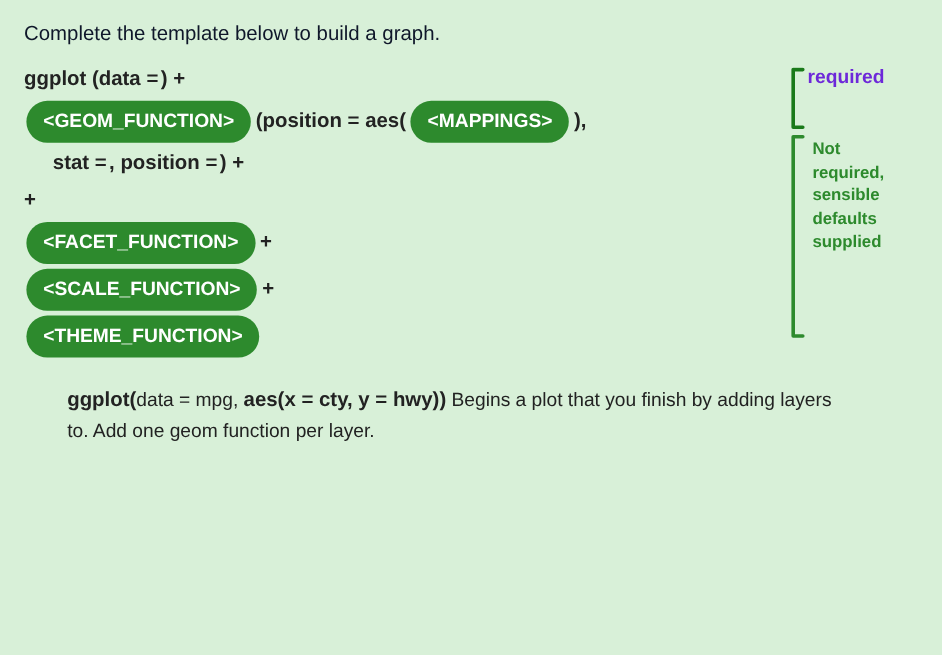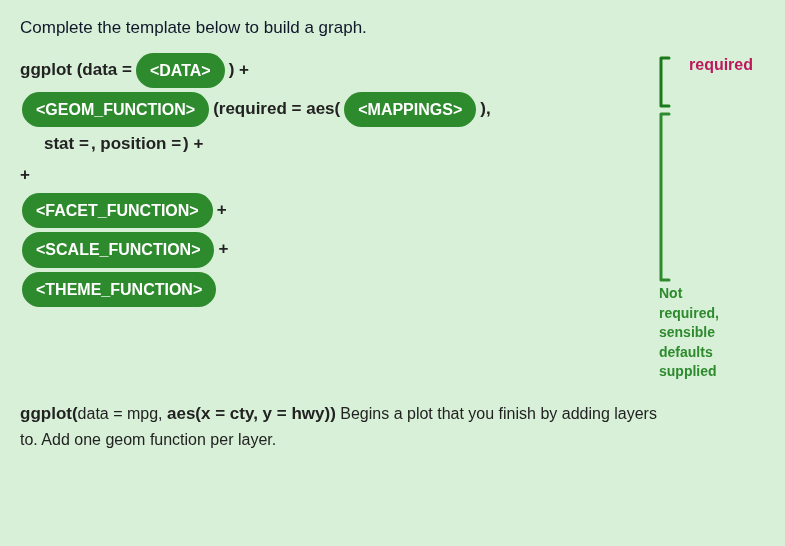--- a/index.html
+++ b/index.html
@@ -80,70 +80,69 @@
       align-items: flex-start;
     }
 
     .bracket-svg-required {
       margin-top: 0;
     }
 
     .bracket-label-required {
       font-size: 16px;
       font-weight: bold;
-      color: #be185d;
-      margin-left: 16px;
+      color: #6d28d9;
+      margin-left: 0;
       padding-top: 0px;
     }
 
     .bracket-bottom-group {
       display: flex;
       align-items: flex-start;
       margin-top: 4px;
-      flex-direction: column;
     }
 
     .bracket-label-optional {
       font-size: 14px;
       font-weight: bold;
       color: #2d8a2d;
       margin-left: 4px;
       line-height: 1.4;
       padding-top: 2px;
     }
 
     .example-section {
       margin-top: 18px;
       font-size: 16px;
       color: #222;
       line-height: 1.6;
       max-width: 640px;
+      margin-left: 36px;
     }
 
     .example-section .bold-text {
       font-weight: bold;
     }
   </style>
 </head>
 <body>
 
 <p class="intro-text">Complete the template below to build a graph.</p>
 
 <div class="code-area">
   <div class="code-block">
 
     <div class="code-line">
       <span class="bold-text">ggplot (data = </span>
-      <span class="tag tag-large">&lt;DATA&gt;</span>
       <span class="bold-text">) +</span>
     </div>
 
     <div class="code-line">
       <span class="tag tag-large">&lt;GEOM_FUNCTION&gt;</span>
-      <span class="bold-text">(required = aes(</span>
+      <span class="bold-text">(position = aes(</span>
       <span class="tag tag-large">&lt;MAPPINGS&gt;</span>
       <span class="bold-text">),</span>
     </div>
 
     <div class="code-line indent">
       <span class="bold-text">stat =</span>
       <span class="bold-text">, position =</span>
       <span class="bold-text">) +</span>
     </div>
 

